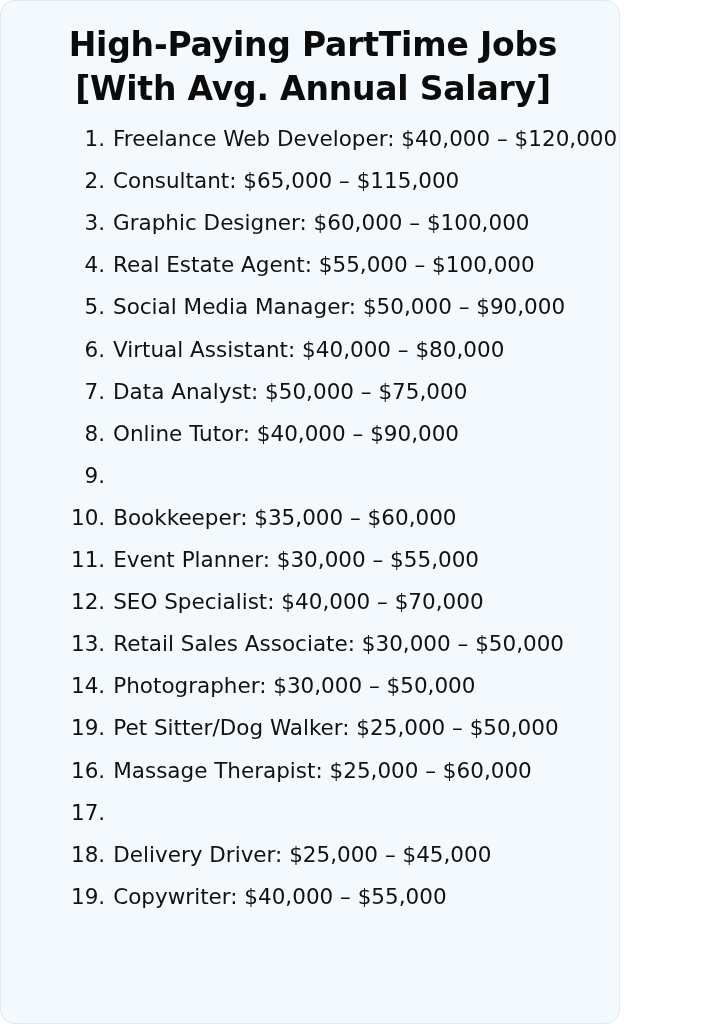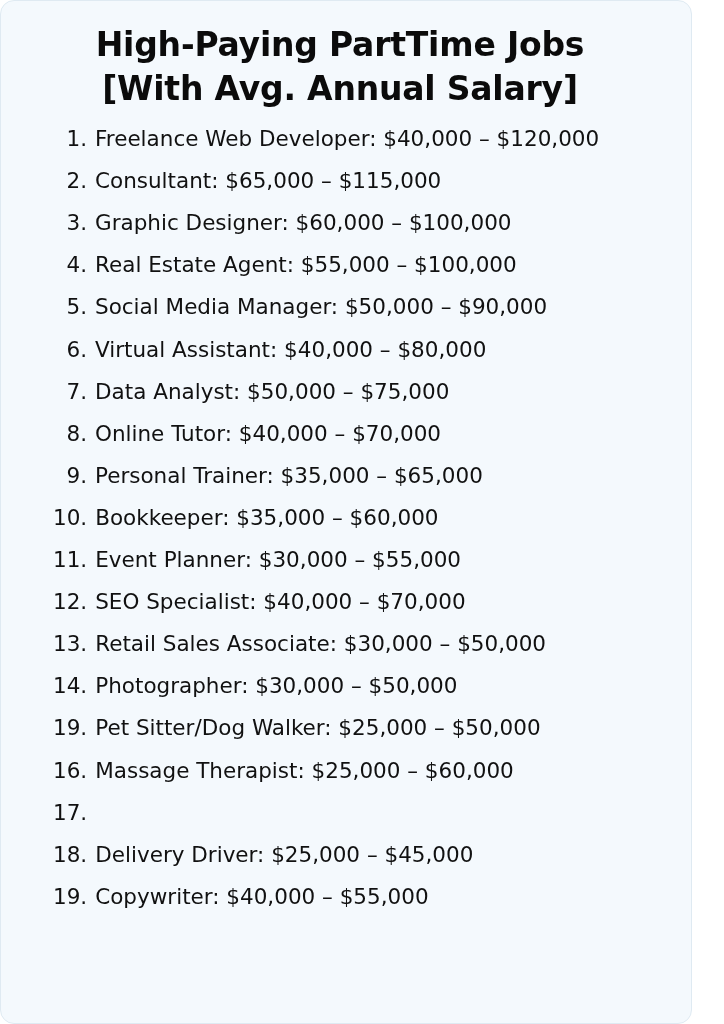--- a/index.html
+++ b/index.html
@@ -9,26 +9,26 @@
   body {
     width: 724px;
     height: 1024px;
     background: #ffffff;
     font-family: "DejaVu Sans", sans-serif;
     overflow: hidden;
   }
   .card {
     position: relative;
     box-sizing: border-box;
-    width: 692px;
+    width: 620px;
     height: 1024px;
     background: #f4f9fd;
     border: 1px solid #dfeaf2;
     border-radius: 14px;
-    padding: 22px 30px 10px 18px;
+    padding: 22px 30px 10px 36px;
   }
   .title {
     text-align: center;
     font-family: "DejaVu Sans", sans-serif;
     font-weight: bold;
     font-size: 33px;
     line-height: 1.32;
     color: #0b0b0b;
     letter-spacing: -0.2px;
     margin: 0 0 18px 0;
@@ -96,25 +96,24 @@
     <li class="list-item">
       <span class="item-num">6.</span>
       <span class="item-text">Virtual Assistant: $40,000 – $80,000</span>
     </li>
     <li class="list-item">
       <span class="item-num">7.</span>
       <span class="item-text">Data Analyst: $50,000 – $75,000</span>
     </li>
     <li class="list-item">
       <span class="item-num">8.</span>
-      <span class="item-text">Online Tutor: $40,000 – $70,000</span>
+      <span class="item-text">Online Tutor: $40,000 – $90,000</span>
     </li>
     <li class="list-item">
       <span class="item-num">9.</span>
-      <span class="item-text">Personal Trainer: $35,000 – $65,000</span>
     </li>
     <li class="list-item">
       <span class="item-num">10.</span>
       <span class="item-text">Bookkeeper: $35,000 – $60,000</span>
     </li>
     <li class="list-item">
       <span class="item-num">11.</span>
       <span class="item-text">Event Planner: $30,000 – $55,000</span>
     </li>
     <li class="list-item">

